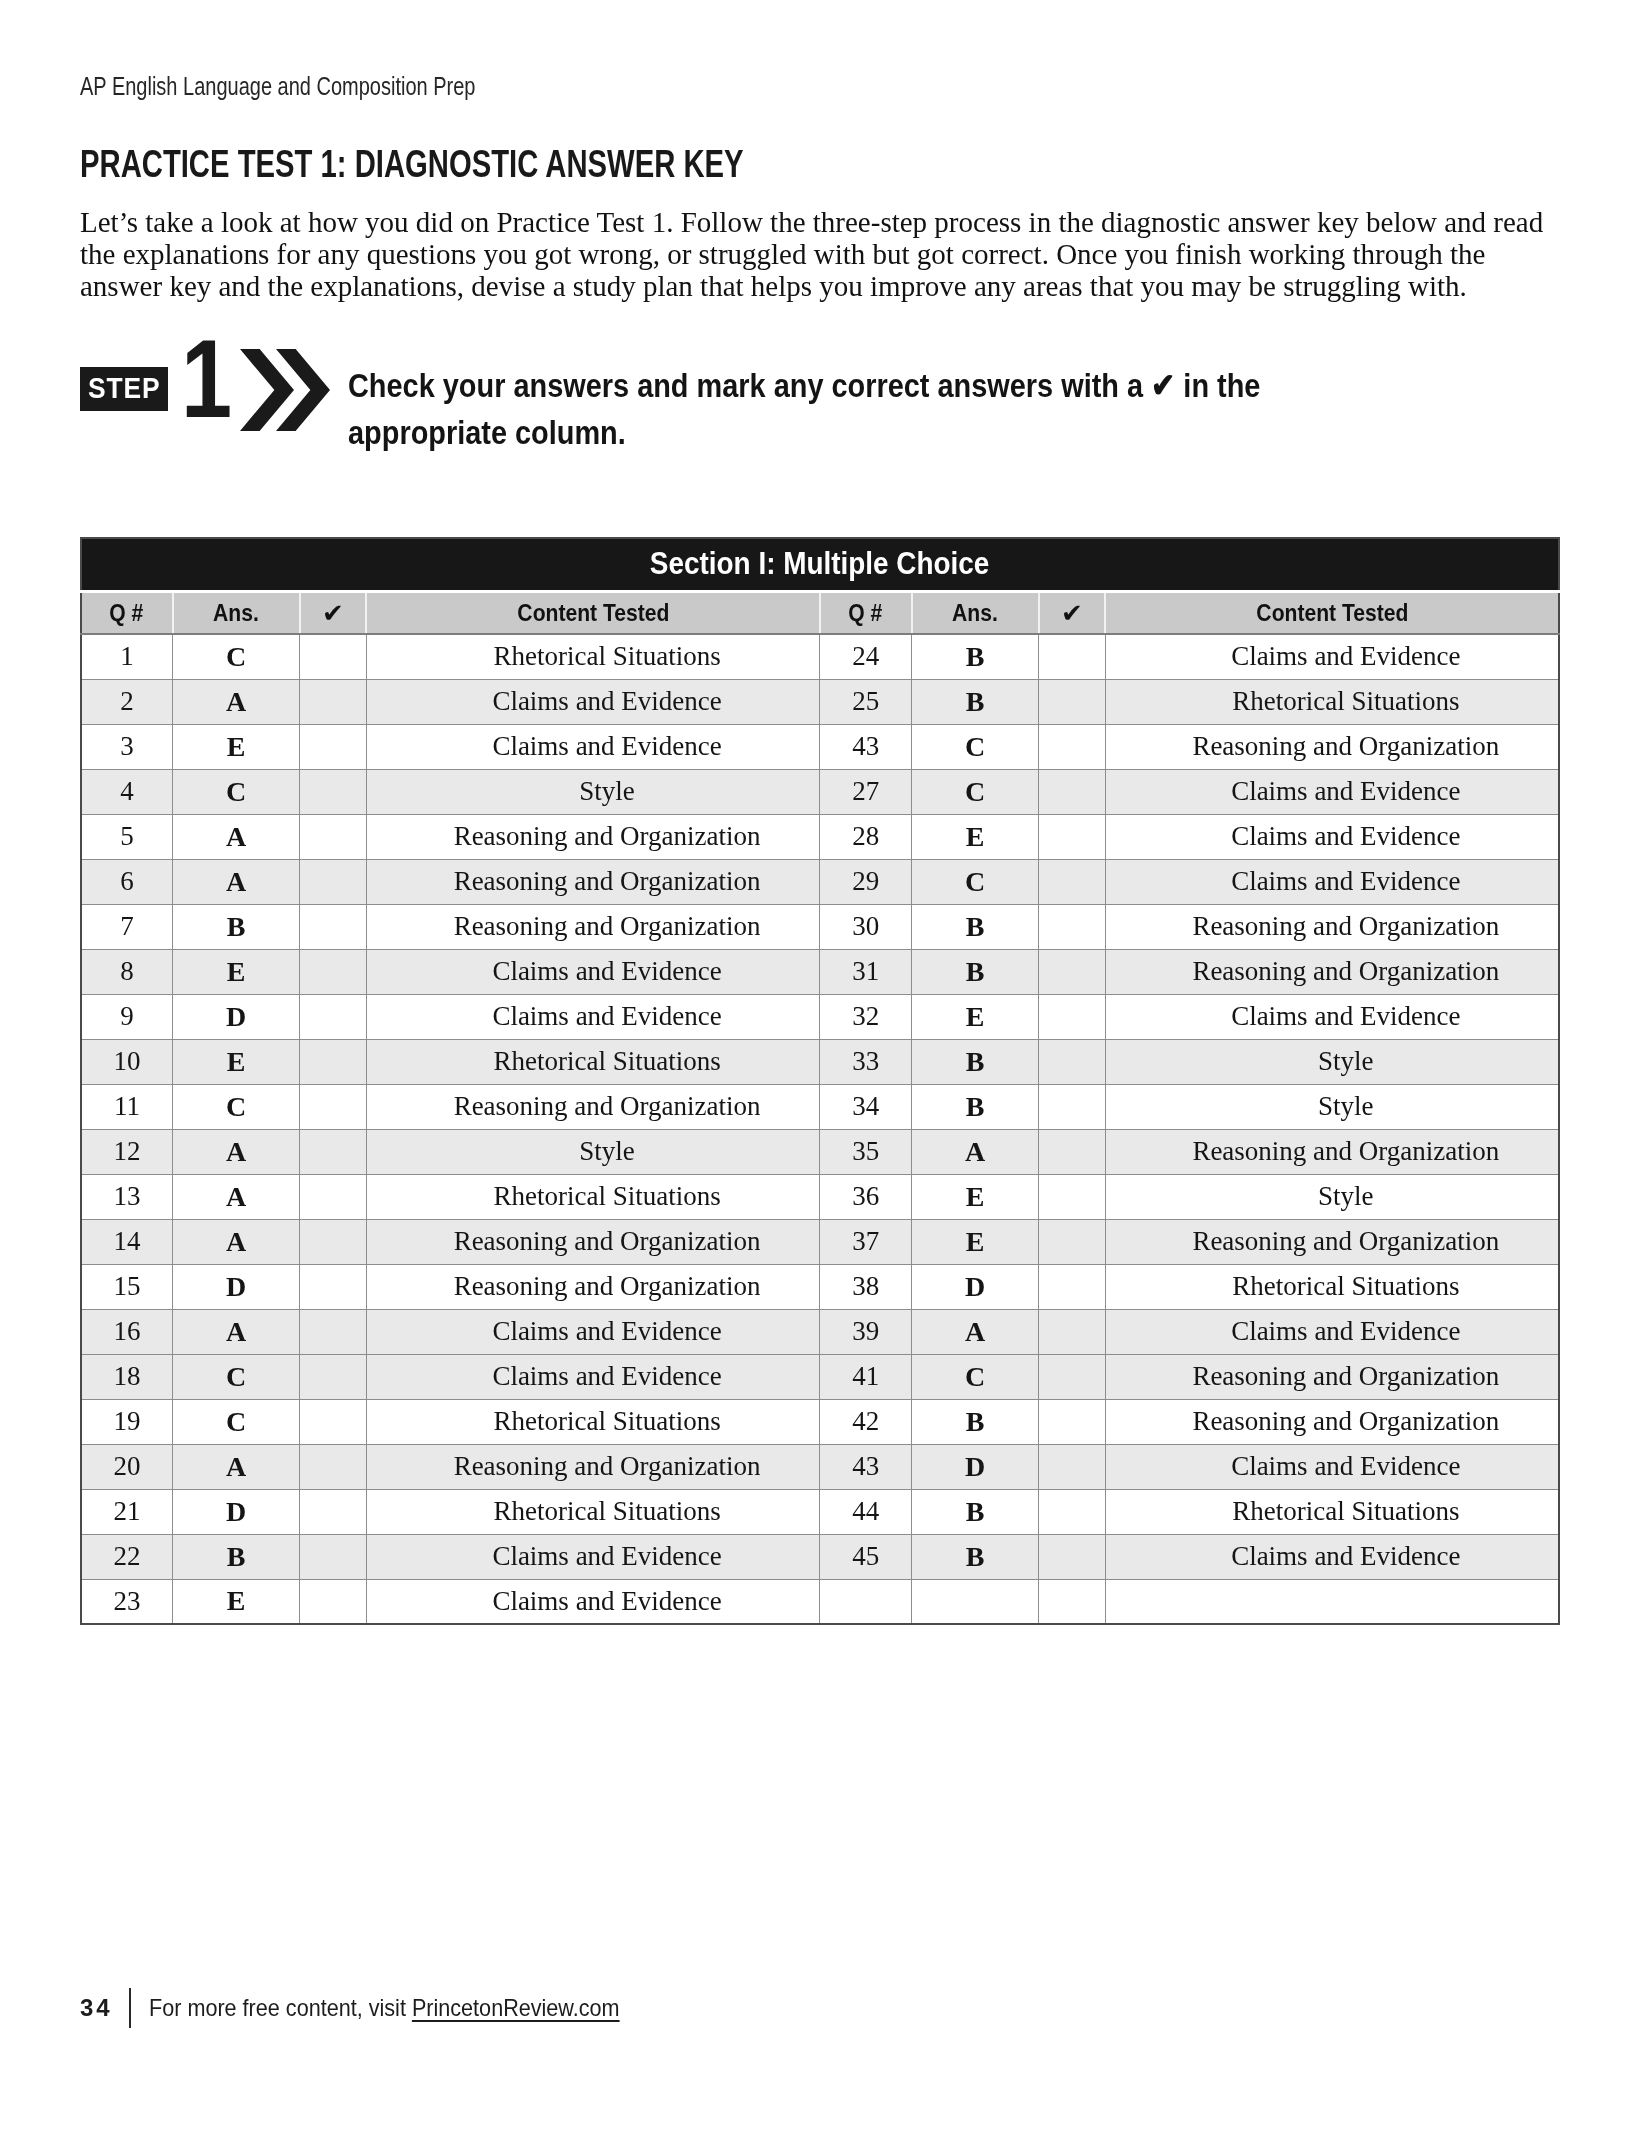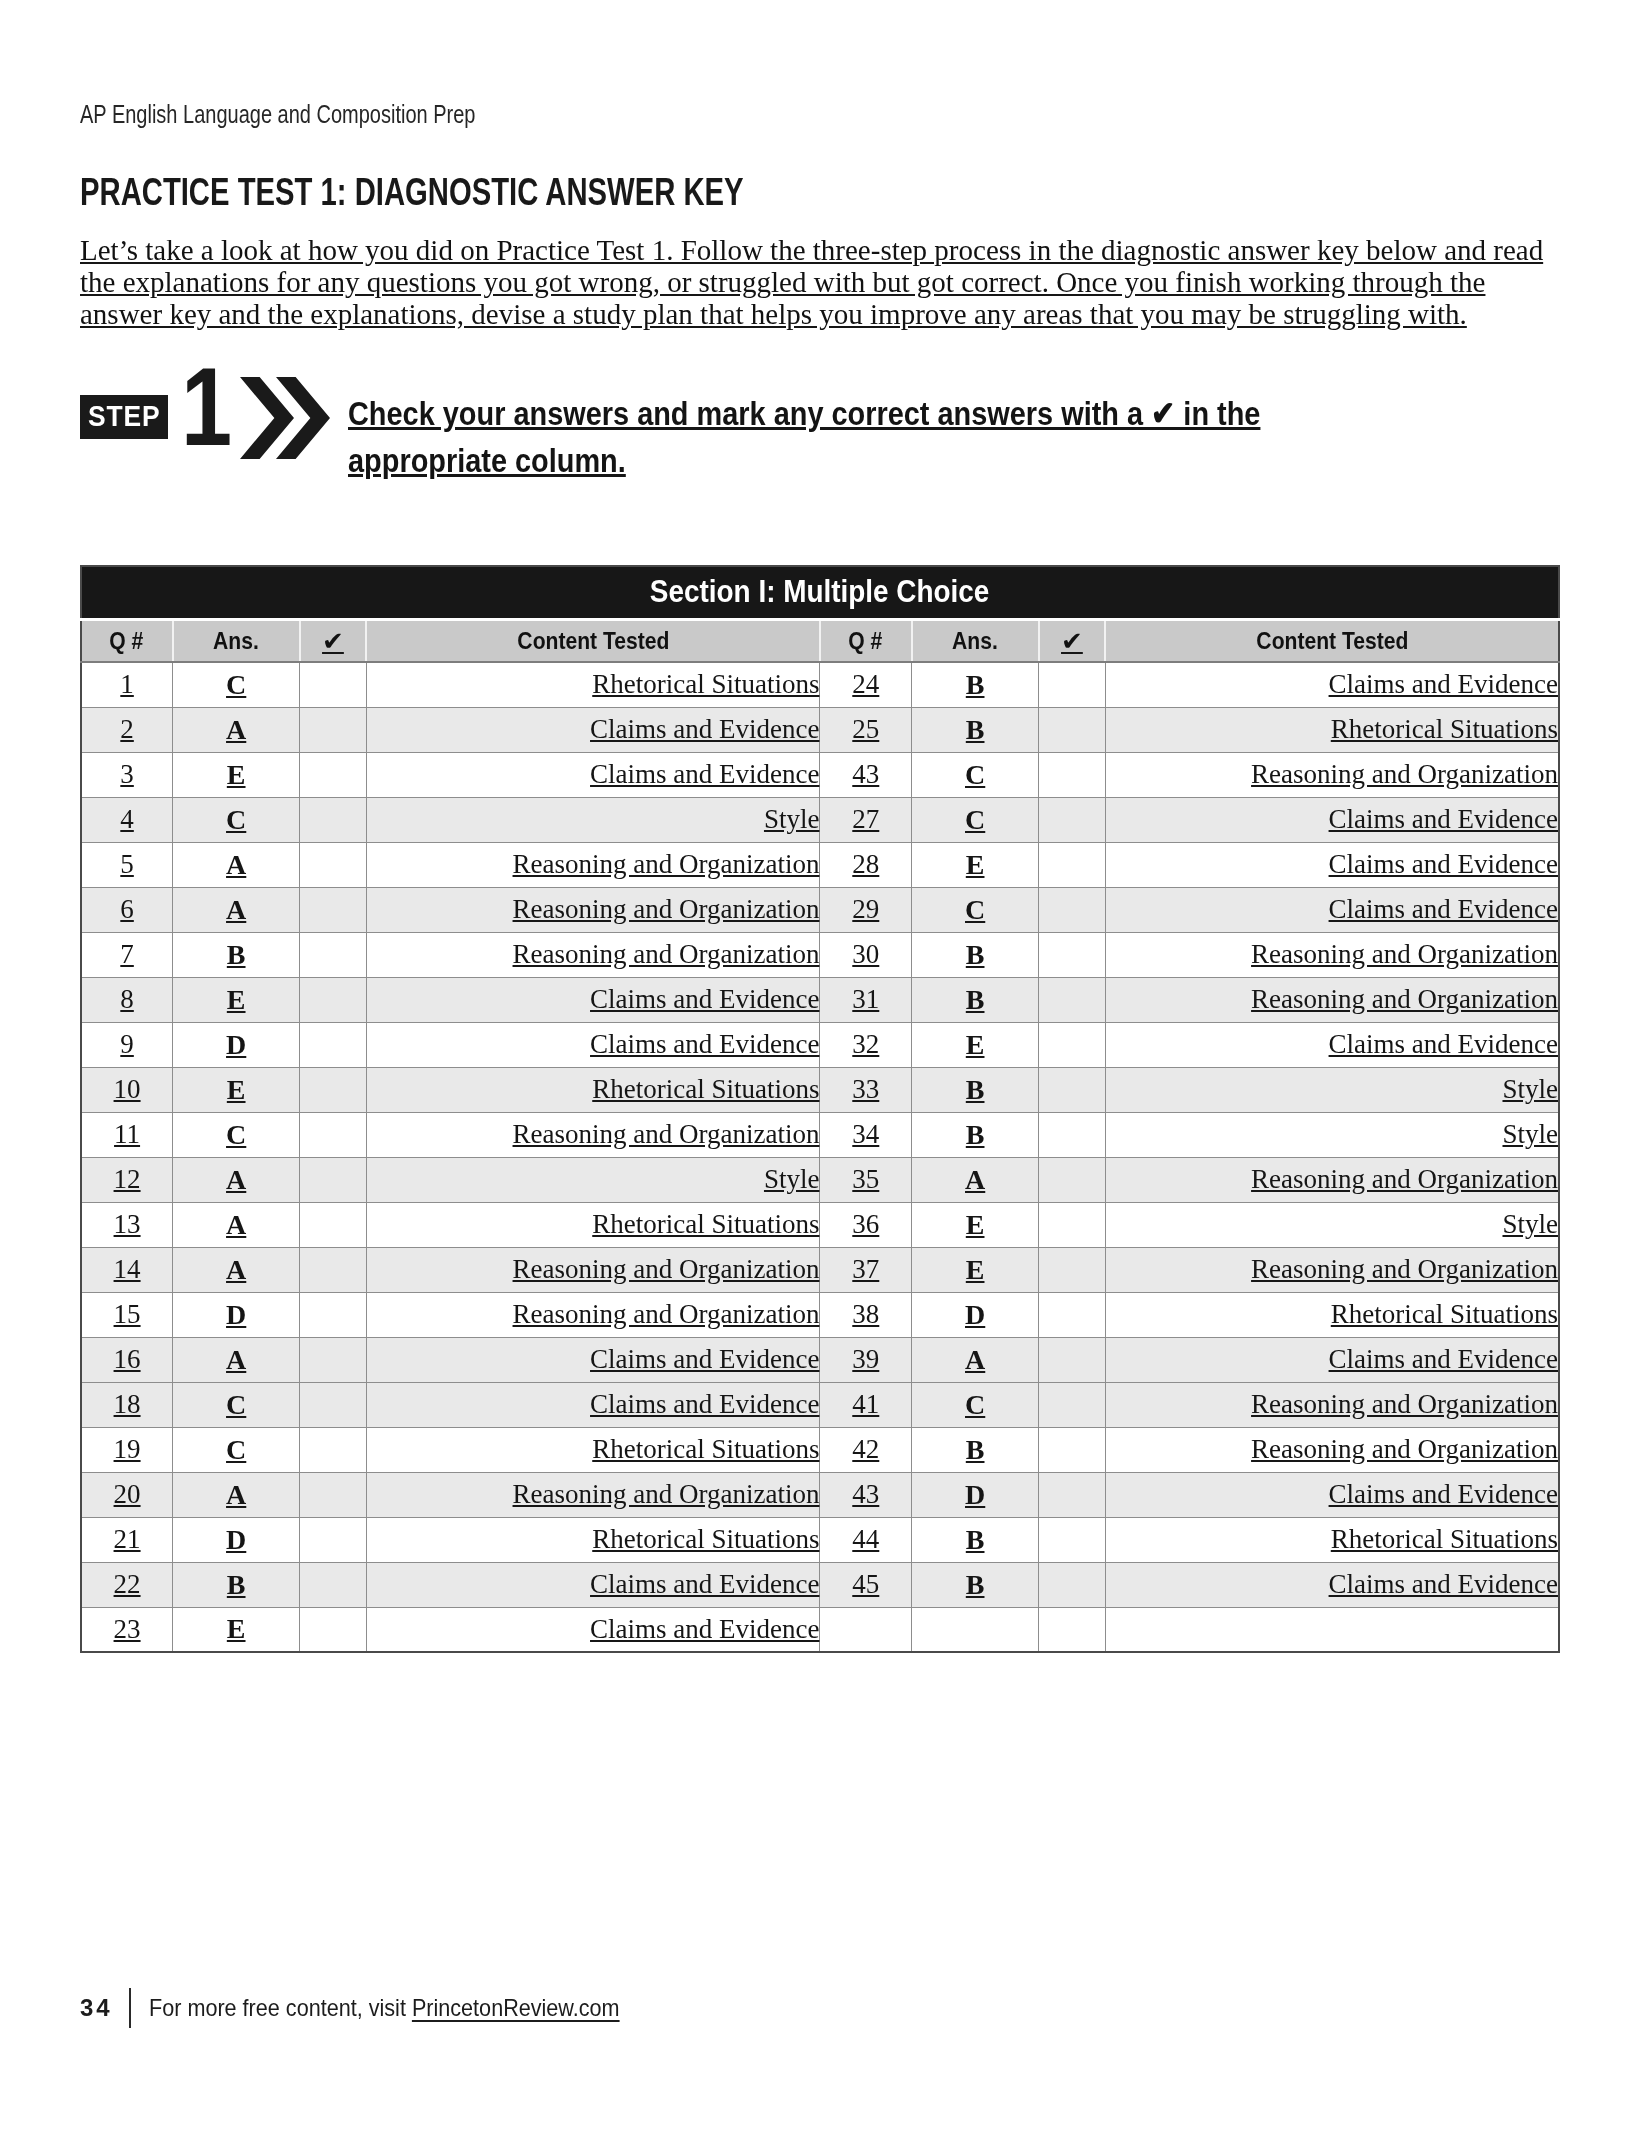--- a/index.html
+++ b/index.html
@@ -1,21 +1,21 @@
 <!DOCTYPE html>
 <html><head>
 <meta charset="utf-8">
 <style>
   * { margin: 0; padding: 0; box-sizing: border-box; }
   html, body { background: #ffffff; }
   body {
     width: 1640px; height: 2129px; position: relative; overflow: hidden;
     font-family: "Liberation Serif", serif; color: #161616;
   }
-  .page { padding: 100px 80px 0 80px; width: 1640px; text-decoration: underline; }
+  .page { padding: 72px 80px 0 80px; width: 1640px; }
 
   
   .cond75 { display: inline-block; transform: scaleX(.75); transform-origin: left center; white-space: nowrap; }
   .cond80 { display: inline-block; transform: scaleX(.80); transform-origin: left center; white-space: nowrap; }
   .cond88 { display: inline-block; transform: scaleX(.88); transform-origin: center center; white-space: nowrap; }
   .cond90 { display: inline-block; transform: scaleX(.90); transform-origin: center center; white-space: nowrap; }
   .cond90l { display: inline-block; transform: scaleX(.90); transform-origin: left center; white-space: nowrap; }
 
   .running-header {
     font-family: "Liberation Sans", sans-serif;
@@ -77,21 +77,21 @@
   }
   tr.col-headers th:first-child { border-left: none; }
   .check-glyph { font-family: "DejaVu Sans", sans-serif; font-size: 26px; }
   tbody td {
     height: 45px; border: 1px solid #8d8d8d; background: #ffffff;
     font-size: 27px; color: #151515; vertical-align: middle;
   }
   tbody tr.row-gray td { background: #e9e9e9; }
   td.c-q { text-align: center; }
   td.c-ans { text-align: center; font-weight: bold; font-size: 28px; }
-  td.c-content { text-align: right; padding-left: 28px; }
+  td.c-content { text-align: center; padding-left: 28px; }
 
   
   .footer {
     position: absolute; left: 80px; top: 1984px; height: 48px;
     display: flex; align-items: center;
     font-family: "Liberation Sans", sans-serif; font-size: 24px; color: #1c1c1c;
   }
   .page-num { font-weight: bold; letter-spacing: 3px; }
   .footer-rule { display: inline-block; width: 2px; height: 40px; background: #2a2a2a; margin: 0 18px 0 16px; }
   .footer-link { color: #1c1c1c; text-decoration: underline; text-underline-offset: 4px; cursor: pointer; }

